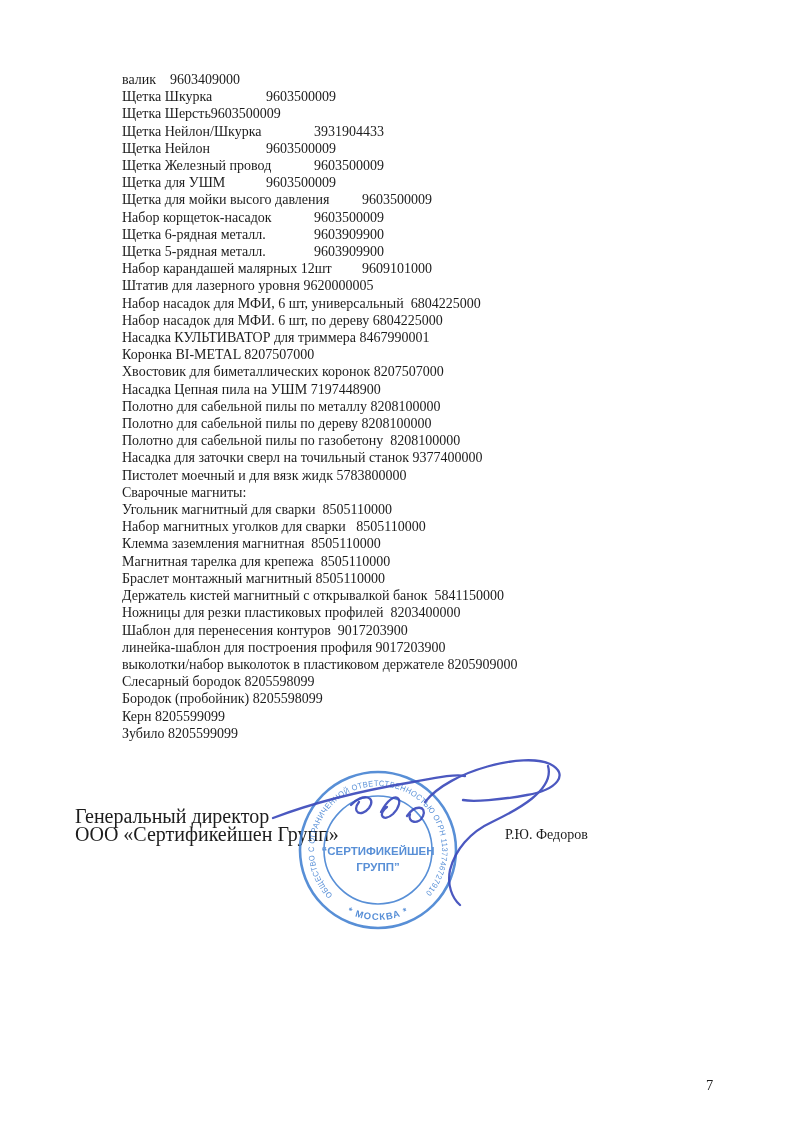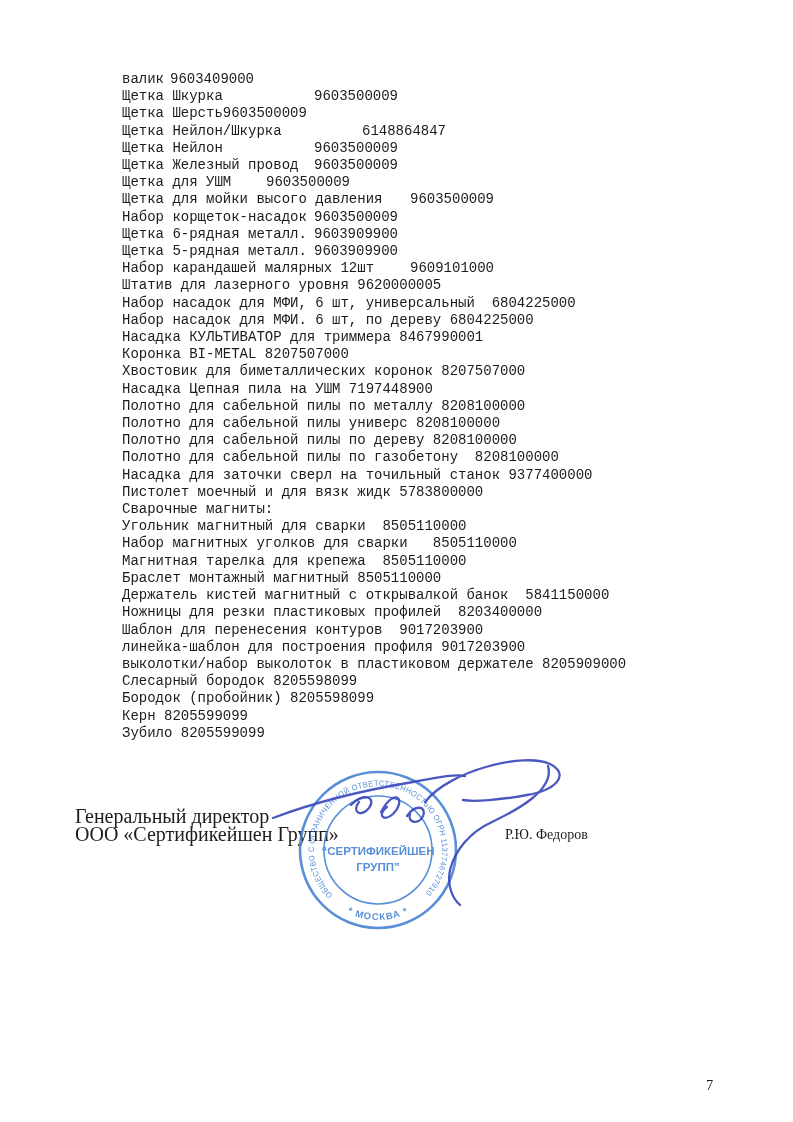--- a/index.html
+++ b/index.html
@@ -11,21 +11,20 @@
     overflow: hidden;
     font-family: "Liberation Serif", serif;
     color: #1c1c1c;
   }
   .doc-list {
     position: absolute;
     left: 122px;
     top: 71px;
     font-size: 14px;
     line-height: 17.2px;
-    font-family: Liberation Mono, monospace;
   }
   .doc-line {
     white-space: pre;
     tab-size: 8;
     tab-size: 48px;
     -moz-tab-size: 48px;
   }
   .sig-role {
     position: absolute;
     left: 75px;
@@ -56,45 +55,45 @@
 </style>
 </head>
 <body>
 
 <div class="page">
 
   <div class="doc-list">
       <div class="doc-line">валик	9603409000</div>
       <div class="doc-line">Щетка Шкурка		9603500009</div>
       <div class="doc-line">Щетка Шерсть9603500009</div>
-      <div class="doc-line">Щетка Нейлон/Шкурка		6148864847</div>
+      <div class="doc-line">Щетка Нейлон/Шкурка		3931904433</div>
       <div class="doc-line">Щетка Нейлон		9603500009</div>
       <div class="doc-line">Щетка Железный провод	9603500009</div>
       <div class="doc-line">Щетка для УШМ	9603500009</div>
       <div class="doc-line">Щетка для мойки высого давления	9603500009</div>
       <div class="doc-line">Набор корщеток-насадок	9603500009</div>
       <div class="doc-line">Щетка 6-рядная металл.	9603909900</div>
       <div class="doc-line">Щетка 5-рядная металл.	9603909900</div>
       <div class="doc-line">Набор карандашей малярных 12шт	9609101000</div>
       <div class="doc-line">Штатив для лазерного уровня 9620000005</div>
       <div class="doc-line">Набор насадок для МФИ, 6 шт, универсальный  6804225000</div>
       <div class="doc-line">Набор насадок для МФИ. 6 шт, по дереву 6804225000</div>
       <div class="doc-line">Насадка КУЛЬТИВАТОР для триммера 8467990001</div>
       <div class="doc-line">Коронка BI-METAL 8207507000</div>
       <div class="doc-line">Хвостовик для биметаллических коронок 8207507000</div>
       <div class="doc-line">Насадка Цепная пила на УШМ 7197448900</div>
       <div class="doc-line">Полотно для сабельной пилы по металлу 8208100000</div>
-      <div class="doc-line">Полотно для сабельной пилы универс 8208100000</div>
       <div class="doc-line">Полотно для сабельной пилы по дереву 8208100000</div>
       <div class="doc-line">Полотно для сабельной пилы по газобетону  8208100000</div>
       <div class="doc-line">Насадка для заточки сверл на точильный станок 9377400000</div>
       <div class="doc-line">Пистолет моечный и для вязк жидк 5783800000</div>
       <div class="doc-line">Сварочные магниты:</div>
       <div class="doc-line">Угольник магнитный для сварки  8505110000</div>
       <div class="doc-line">Набор магнитных уголков для сварки   8505110000</div>
+      <div class="doc-line">Клемма заземления магнитная  8505110000</div>
       <div class="doc-line">Магнитная тарелка для крепежа  8505110000</div>
       <div class="doc-line">Браслет монтажный магнитный 8505110000</div>
       <div class="doc-line">Держатель кистей магнитный с открывалкой банок  5841150000</div>
       <div class="doc-line">Ножницы для резки пластиковых профилей  8203400000</div>
       <div class="doc-line">Шаблон для перенесения контуров  9017203900</div>
       <div class="doc-line">линейка-шаблон для построения профиля 9017203900</div>
       <div class="doc-line">выколотки/набор выколоток в пластиковом держателе 8205909000</div>
       <div class="doc-line">Слесарный бородок 8205598099</div>
       <div class="doc-line">Бородок (пробойник) 8205598099</div>
       <div class="doc-line">Керн 8205599099</div>

